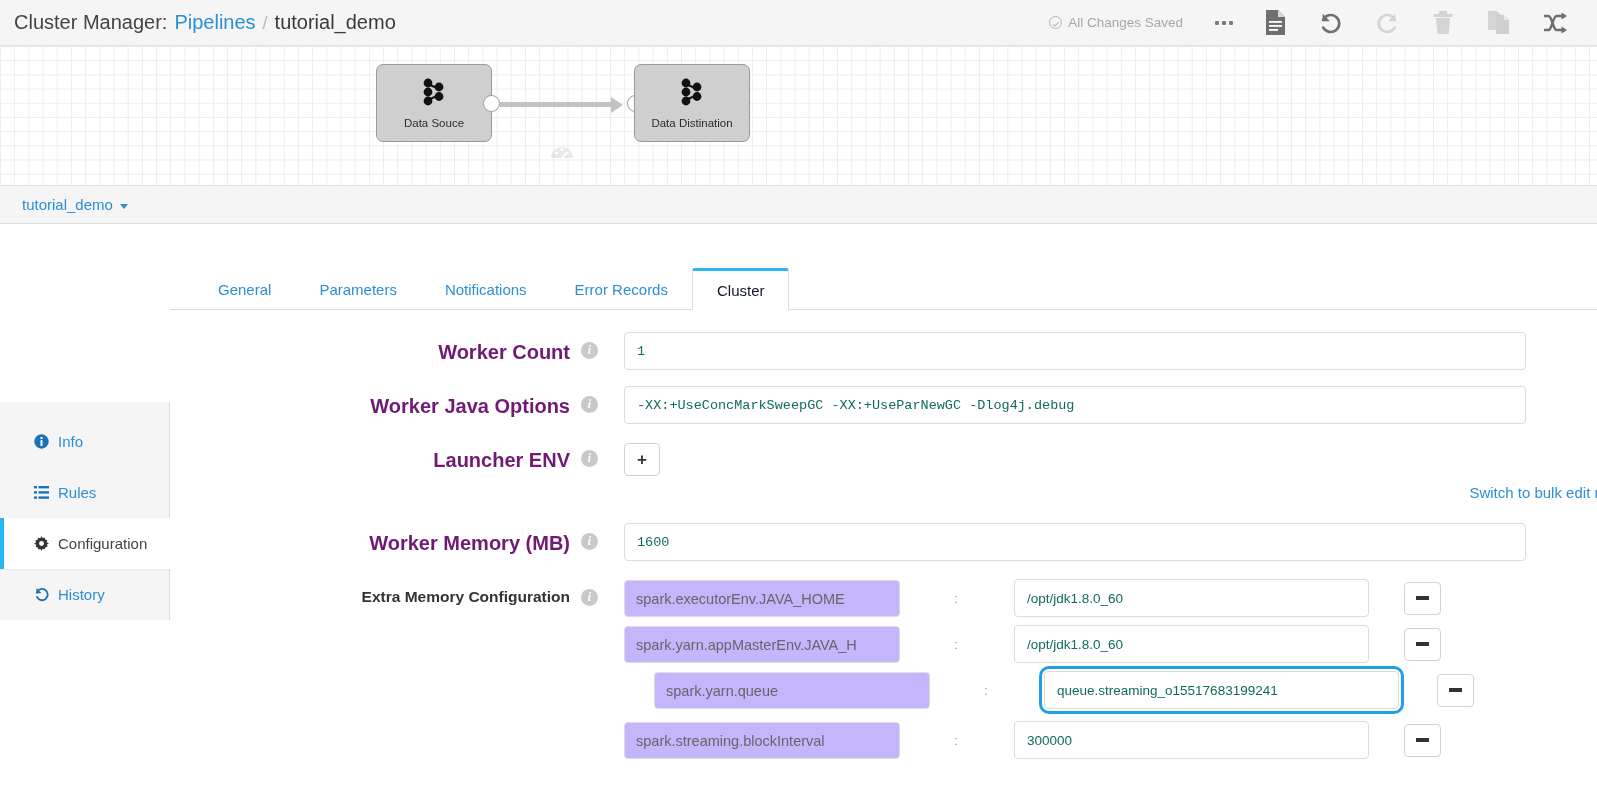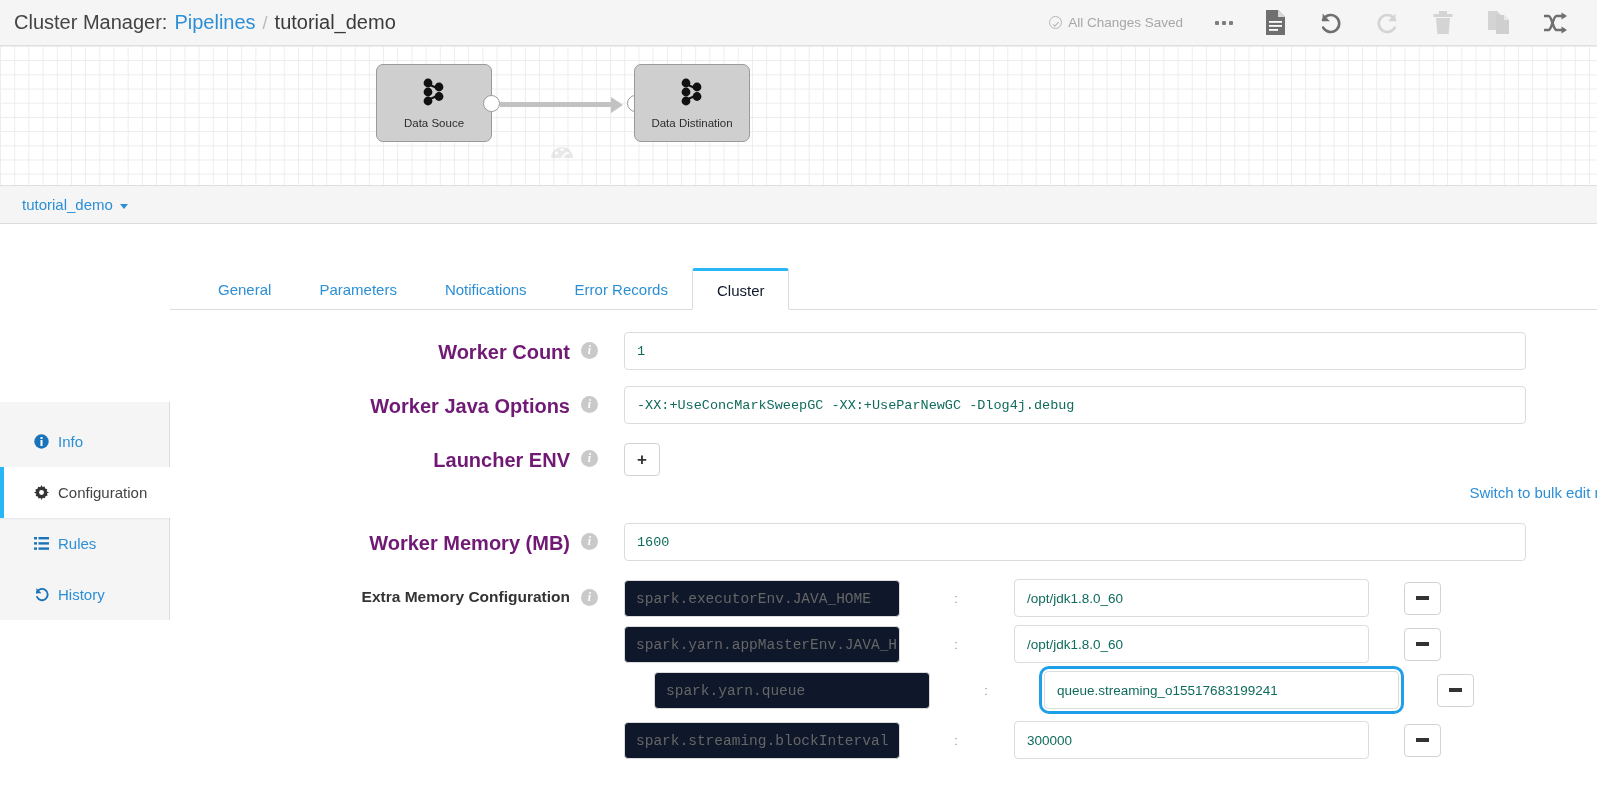--- a/index.html
+++ b/index.html
@@ -156,21 +156,21 @@
     font-size:17px; font-weight:bold; color:#333; cursor:pointer; line-height:31px; text-align:center;
   }
   .bulklink {
     color:#2c8fd6; font-size:15px; text-align:right; width:1462px; cursor:pointer;
     margin:-2px 0 22px 0;
   }
   .kvrow { display:flex; align-items:center; margin-bottom:8px; }
   .kinp {
     width:276px; height:37px; border:1px solid #dcdcdc; border-radius:4px;
     font-size:14.5px; color:#666; padding:0 11px; line-height:37px;
-    white-space:nowrap; overflow:hidden; background:#0f172a; cursor:text;font-family:Liberation Mono, monospace;
+    white-space:nowrap; overflow:hidden; background:#c4b5fd; cursor:text;
   }
   .colon { width:0; margin:0 58px 0 56px; color:#9a9a9a; font-size:13px;
            display:flex; align-items:center; justify-content:center; }
   .colon span { display:block; }
   .vwrap { position:relative; }
   .vinp {
     width:355px; height:38px; border:1px solid #dcdcdc; border-radius:4px;
     font-family:Liberation Sans, sans-serif; font-size:13.5px; color:#0f6b5c;
     padding:0 12px; line-height:38px; background:#fff; white-space:nowrap; overflow:hidden;
     cursor:text;
@@ -319,44 +319,44 @@
         <span class="gi">
           <svg width="15" height="15" viewBox="0 0 15 15">
               <circle cx="7.5" cy="7.5" r="7.2" fill="#1a73b8"></circle>
               <rect x="6.5" y="6" width="2" height="6" fill="#fff"></rect>
               <rect x="6.5" y="3" width="2" height="2" fill="#fff"></rect>
             </svg>
         </span>
         <span>Info</span>
       </div>
 
-      <div class="lnav-item active">
-        <span class="gi">
-          <svg width="15" height="15" viewBox="0 0 16 16">
-              <path d="M8 0l1 2.2 2.3-.7.6 2.3 2.3.6-.7 2.3L16 8l-2.2 1 .7 2.3-2.3.6-.6 2.3-2.3-.7L8 16l-1-2.2-2.3.7-.6-2.3-2.3-.6.7-2.3L0 8l2.2-1-.7-2.3 2.3-.6.6-2.3 2.3.7z" fill="#333"></path>
-              <circle cx="8" cy="8" r="2.6" fill="#fff"></circle>
-            </svg>
-        </span>
-        <span>Configuration</span>
-      </div>
-
       <div class="lnav-item">
         <span class="gi">
           <svg width="15" height="13" viewBox="0 0 15 13">
               <rect x="0" y="0" width="3" height="2.4" fill="#1a73b8"></rect>
               <rect x="4.5" y="0" width="10.5" height="2.4" fill="#1a73b8"></rect>
               <rect x="0" y="5.2" width="3" height="2.4" fill="#1a73b8"></rect>
               <rect x="4.5" y="5.2" width="10.5" height="2.4" fill="#1a73b8"></rect>
               <rect x="0" y="10.4" width="3" height="2.4" fill="#1a73b8"></rect>
               <rect x="4.5" y="10.4" width="10.5" height="2.4" fill="#1a73b8"></rect>
             </svg>
         </span>
         <span>Rules</span>
       </div>
 
+      <div class="lnav-item active">
+        <span class="gi">
+          <svg width="15" height="15" viewBox="0 0 16 16">
+              <path d="M8 0l1 2.2 2.3-.7.6 2.3 2.3.6-.7 2.3L16 8l-2.2 1 .7 2.3-2.3.6-.6 2.3-2.3-.7L8 16l-1-2.2-2.3.7-.6-2.3-2.3-.6.7-2.3L0 8l2.2-1-.7-2.3 2.3-.6.6-2.3 2.3.7z" fill="#333"></path>
+              <circle cx="8" cy="8" r="2.6" fill="#fff"></circle>
+            </svg>
+        </span>
+        <span>Configuration</span>
+      </div>
+
       <div class="lnav-item">
         <span class="gi">
           <svg width="15" height="15" viewBox="0 0 16 16">
               <path d="M3 6 A6 6 0 1 1 3.2 10.6" stroke="#1a73b8" stroke-width="2" fill="none" stroke-linecap="round"></path>
               <path d="M2.6 1 L2.6 6.6 L8 6.6 Z" fill="#1a73b8"></path>
             </svg>
         </span>
         <span>History</span>
       </div>
     </div>

